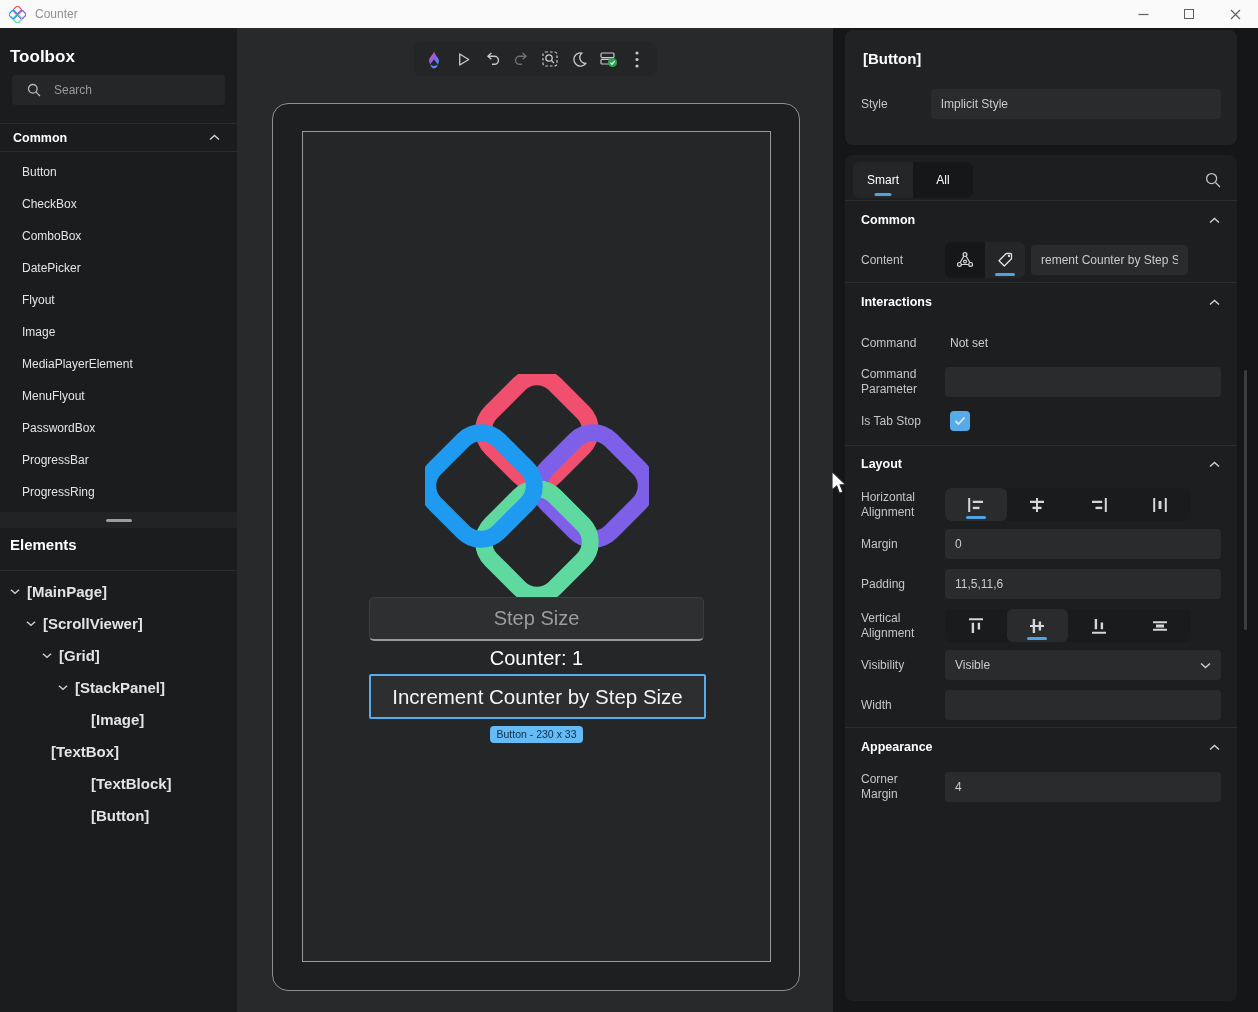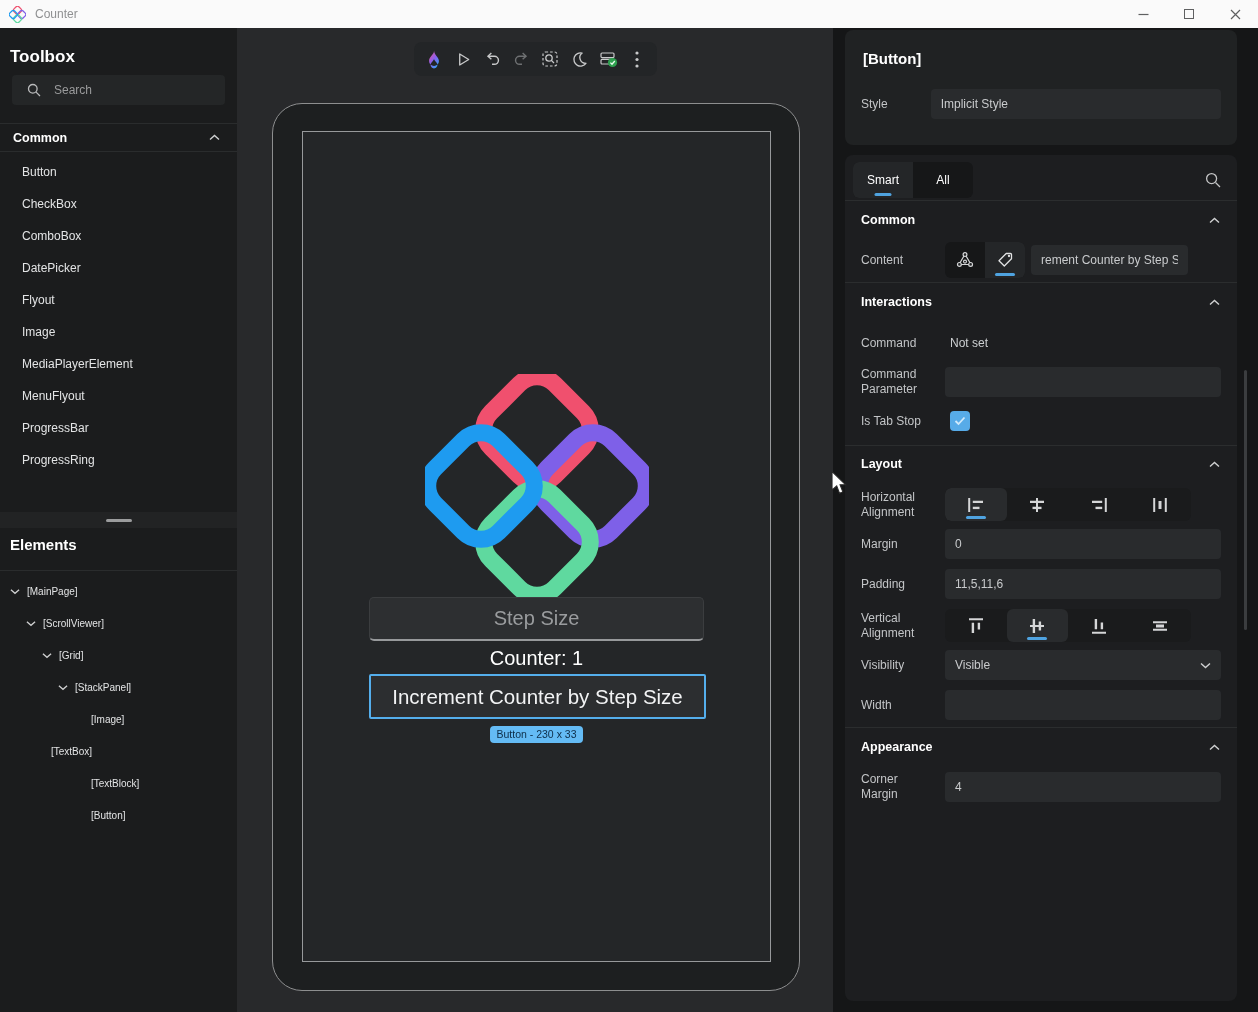--- a/index.html
+++ b/index.html
@@ -32,32 +32,32 @@
     display:flex; align-items:center; padding:0 17px 0 13px; }
   .tb-sec-header span { font-size:12.5px; font-weight:700; color:#fff; flex:1; }
   #toolbox-items { position:absolute; left:0; top:128px; width:237px; }
   .tb-item { height:32px; line-height:32px; padding-left:22px; font-size:12px; color:#e3e4e5; }
   .splitter { position:absolute; left:0; top:484px; width:237px; height:16px;
     background:#222324; display:flex; align-items:center; justify-content:center; }
   .splitter .handle { width:26px; height:3px; background:#9b9c9d; border-radius:2px; }
   .elements-title { position:absolute; left:10px; top:508px; font-size:15px; font-weight:700; color:#fff; }
   .el-divider { position:absolute; left:0; top:542px; width:237px; height:1px; background:#2a2c2d; }
   #element-tree { position:absolute; left:0; top:547px; width:237px; }
-  .tree-row { height:32px; display:flex; align-items:center; font-size:10px; color:#e3e4e5; }
+  .tree-row { height:32px; display:flex; align-items:center; font-size:15px; color:#e3e4e5;font-weight:bold; }
   .tree-row .chev { margin-right:7px; }
 
   
   .canvas { position:absolute; left:237px; top:28px; width:596px; height:984px; background:#28292b; }
   .toolbar { position:absolute; left:177px; top:14px; width:243px; height:34px;
     background:#232527; border-radius:8px; display:flex; align-items:center;
     justify-content:space-between; padding:0 9px; }
   .tool-ic { display:flex; align-items:center; justify-content:center; width:22px; height:24px; }
 
   .device { position:absolute; left:35px; top:75px; width:528px; height:888px;
-    background:#1d1f20; border:1px solid #8d8e8f; border-radius:30px; }
+    background:#1d1f20; border:1px solid #8d8e8f; border-radius:16px; }
   .screen { position:absolute; left:29px; top:27px; width:469px; height:831px;
     background:#242628; border:1px solid #97999b; }
   .logo { position:absolute; left:122px; top:242px; }
   .stepbox { position:absolute; left:66px; top:465px; width:335px; height:44px;
     background:#2d2f31; border:1px solid #3b3d3f; border-bottom:2px solid #97999b;
     border-radius:5px; display:flex; align-items:center; justify-content:center; }
   .stepbox span { font-size:20px; color:#9a9c9e; }
   .counter-text { position:absolute; left:0; top:513px; width:100%; text-align:center;
     font-size:20px; line-height:26px; color:#ffffff; }
   .incr-btn { position:absolute; left:66px; top:542px; width:337px; height:45px;
@@ -184,20 +184,21 @@
   </div>
   <div id="toolbox-items">
       <div class="tb-item">Button</div>
       <div class="tb-item">CheckBox</div>
       <div class="tb-item">ComboBox</div>
       <div class="tb-item">DatePicker</div>
       <div class="tb-item">Flyout</div>
       <div class="tb-item">Image</div>
       <div class="tb-item">MediaPlayerElement</div>
       <div class="tb-item">MenuFlyout</div>
+      <div class="tb-item">PasswordBox</div>
       <div class="tb-item">ProgressBar</div>
       <div class="tb-item">ProgressRing</div>
     </div>
   <div class="splitter">
       <div class="handle"></div>
     </div>
   <div class="elements-title">Elements</div>
   <div class="el-divider"></div>
   <div id="element-tree">
       <div class="tree-row" style="padding-left: 10px;">

